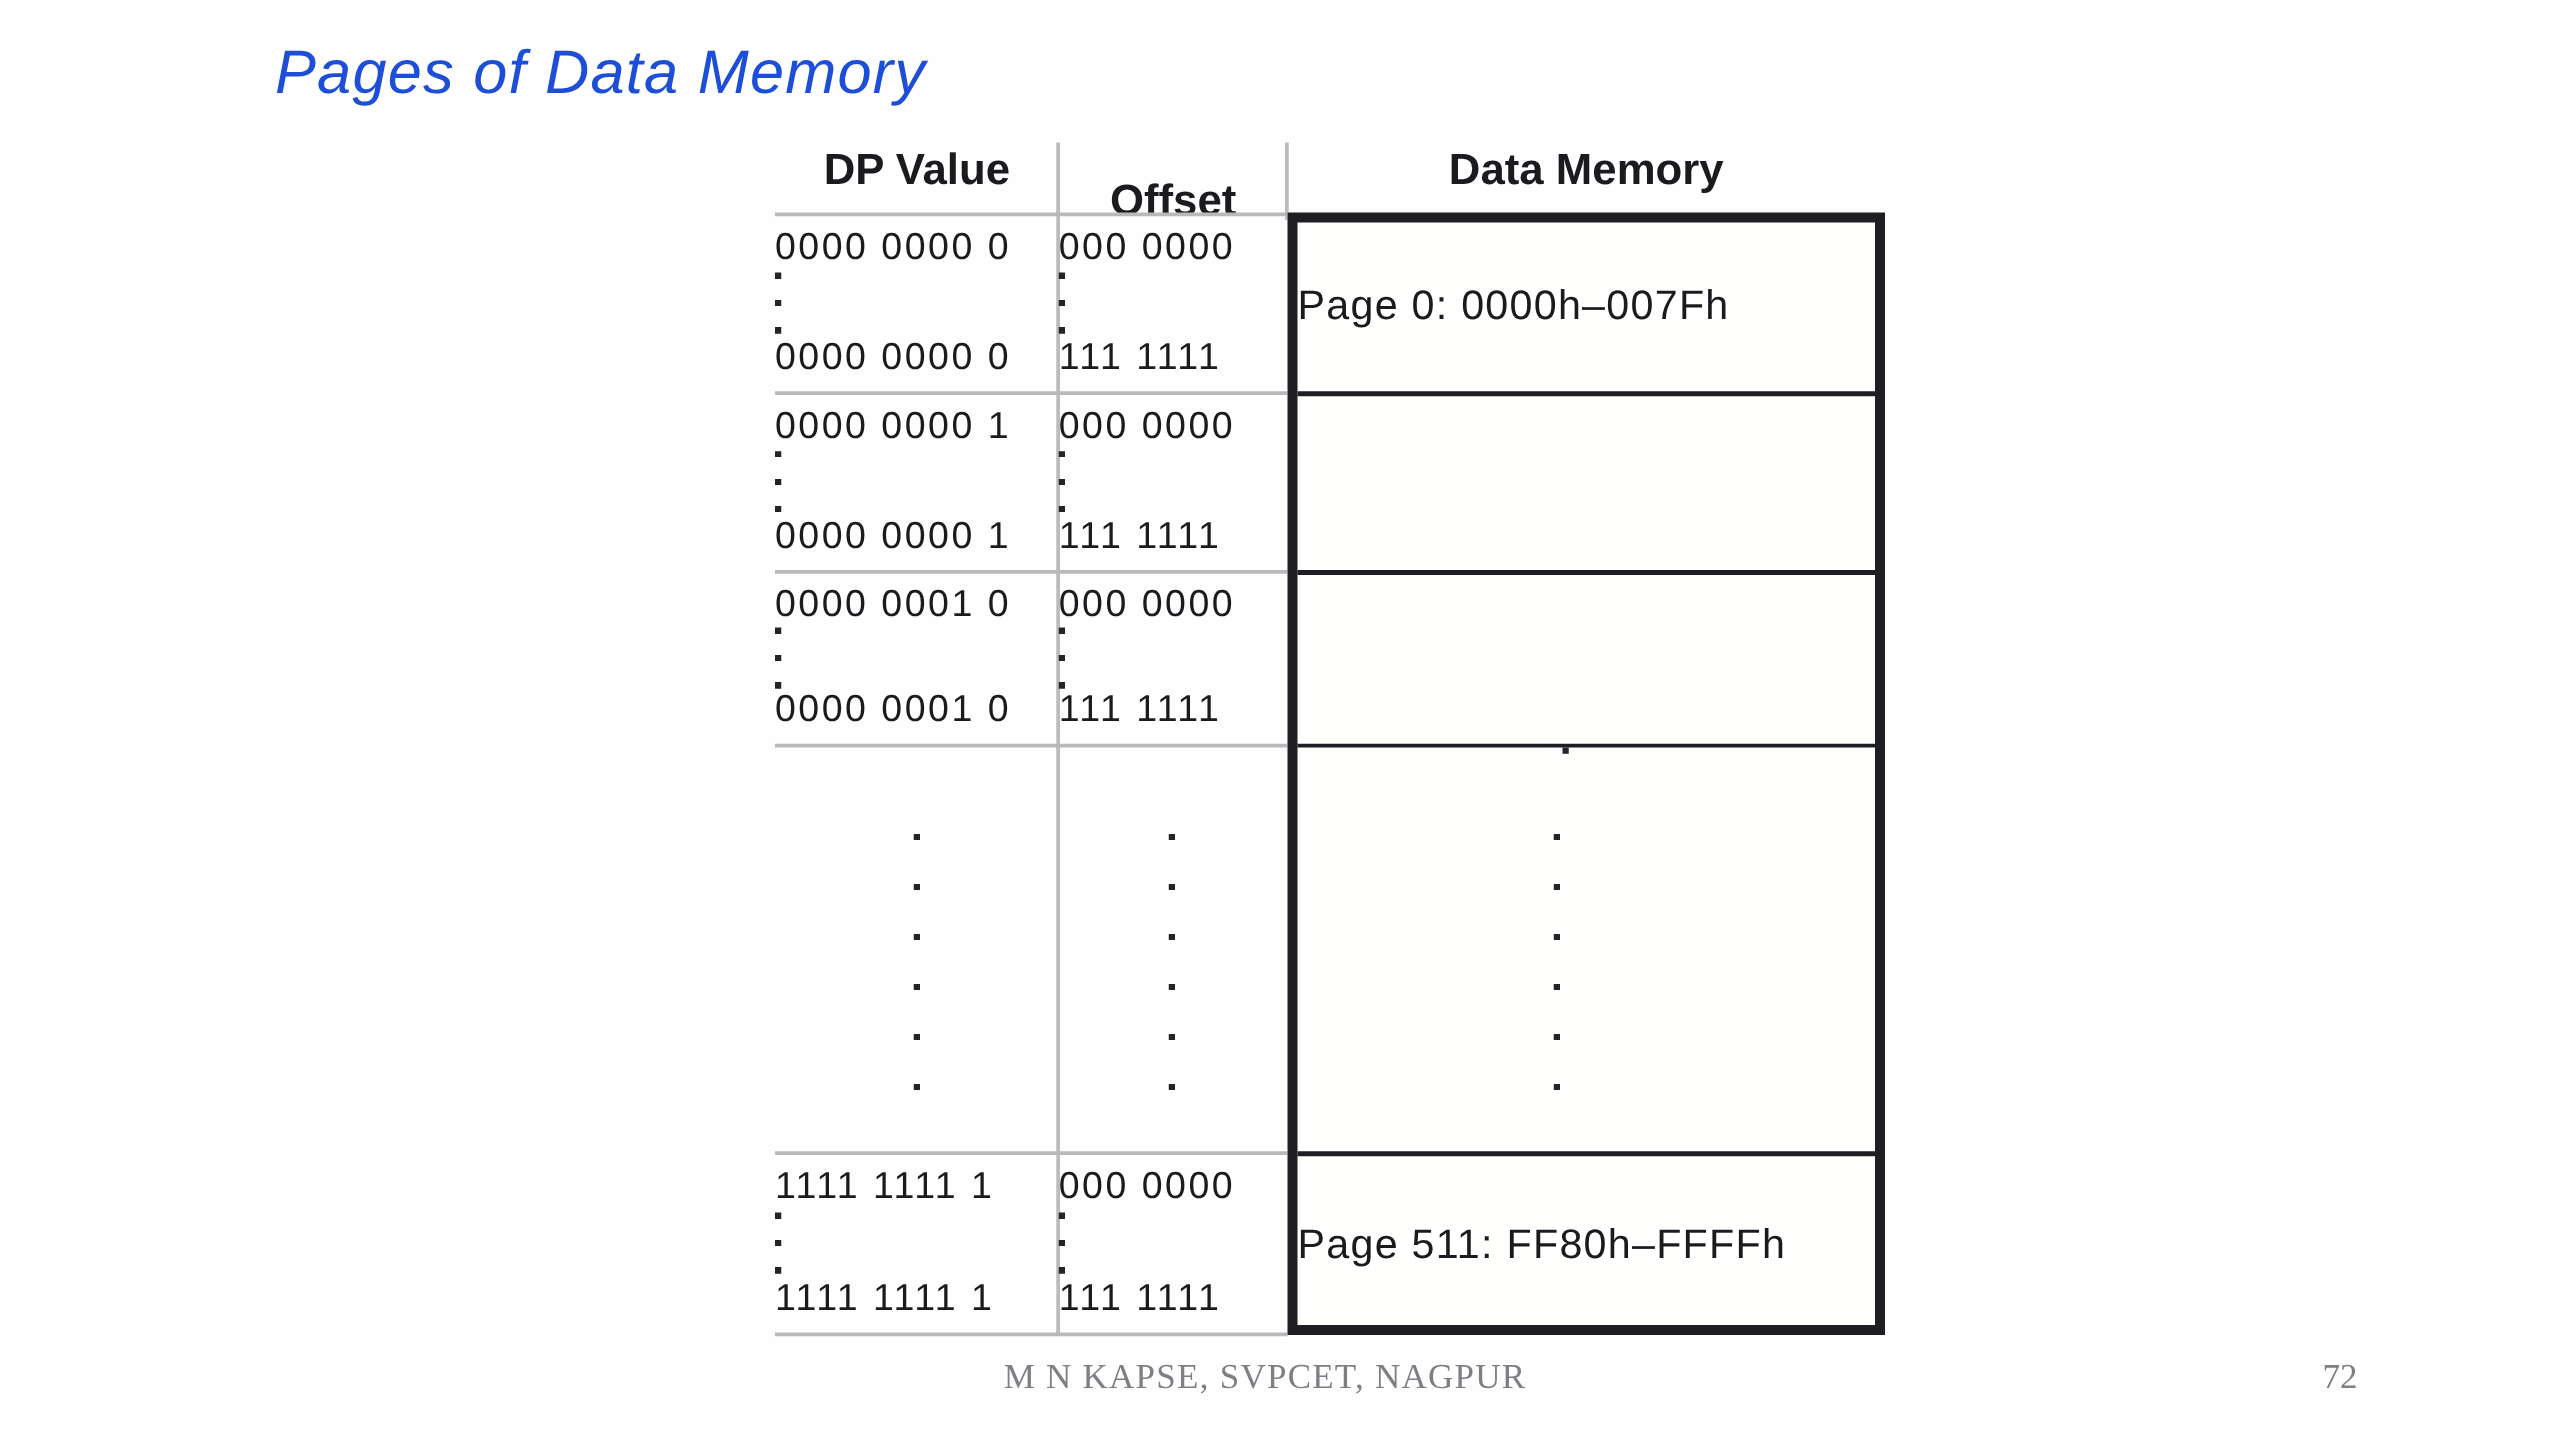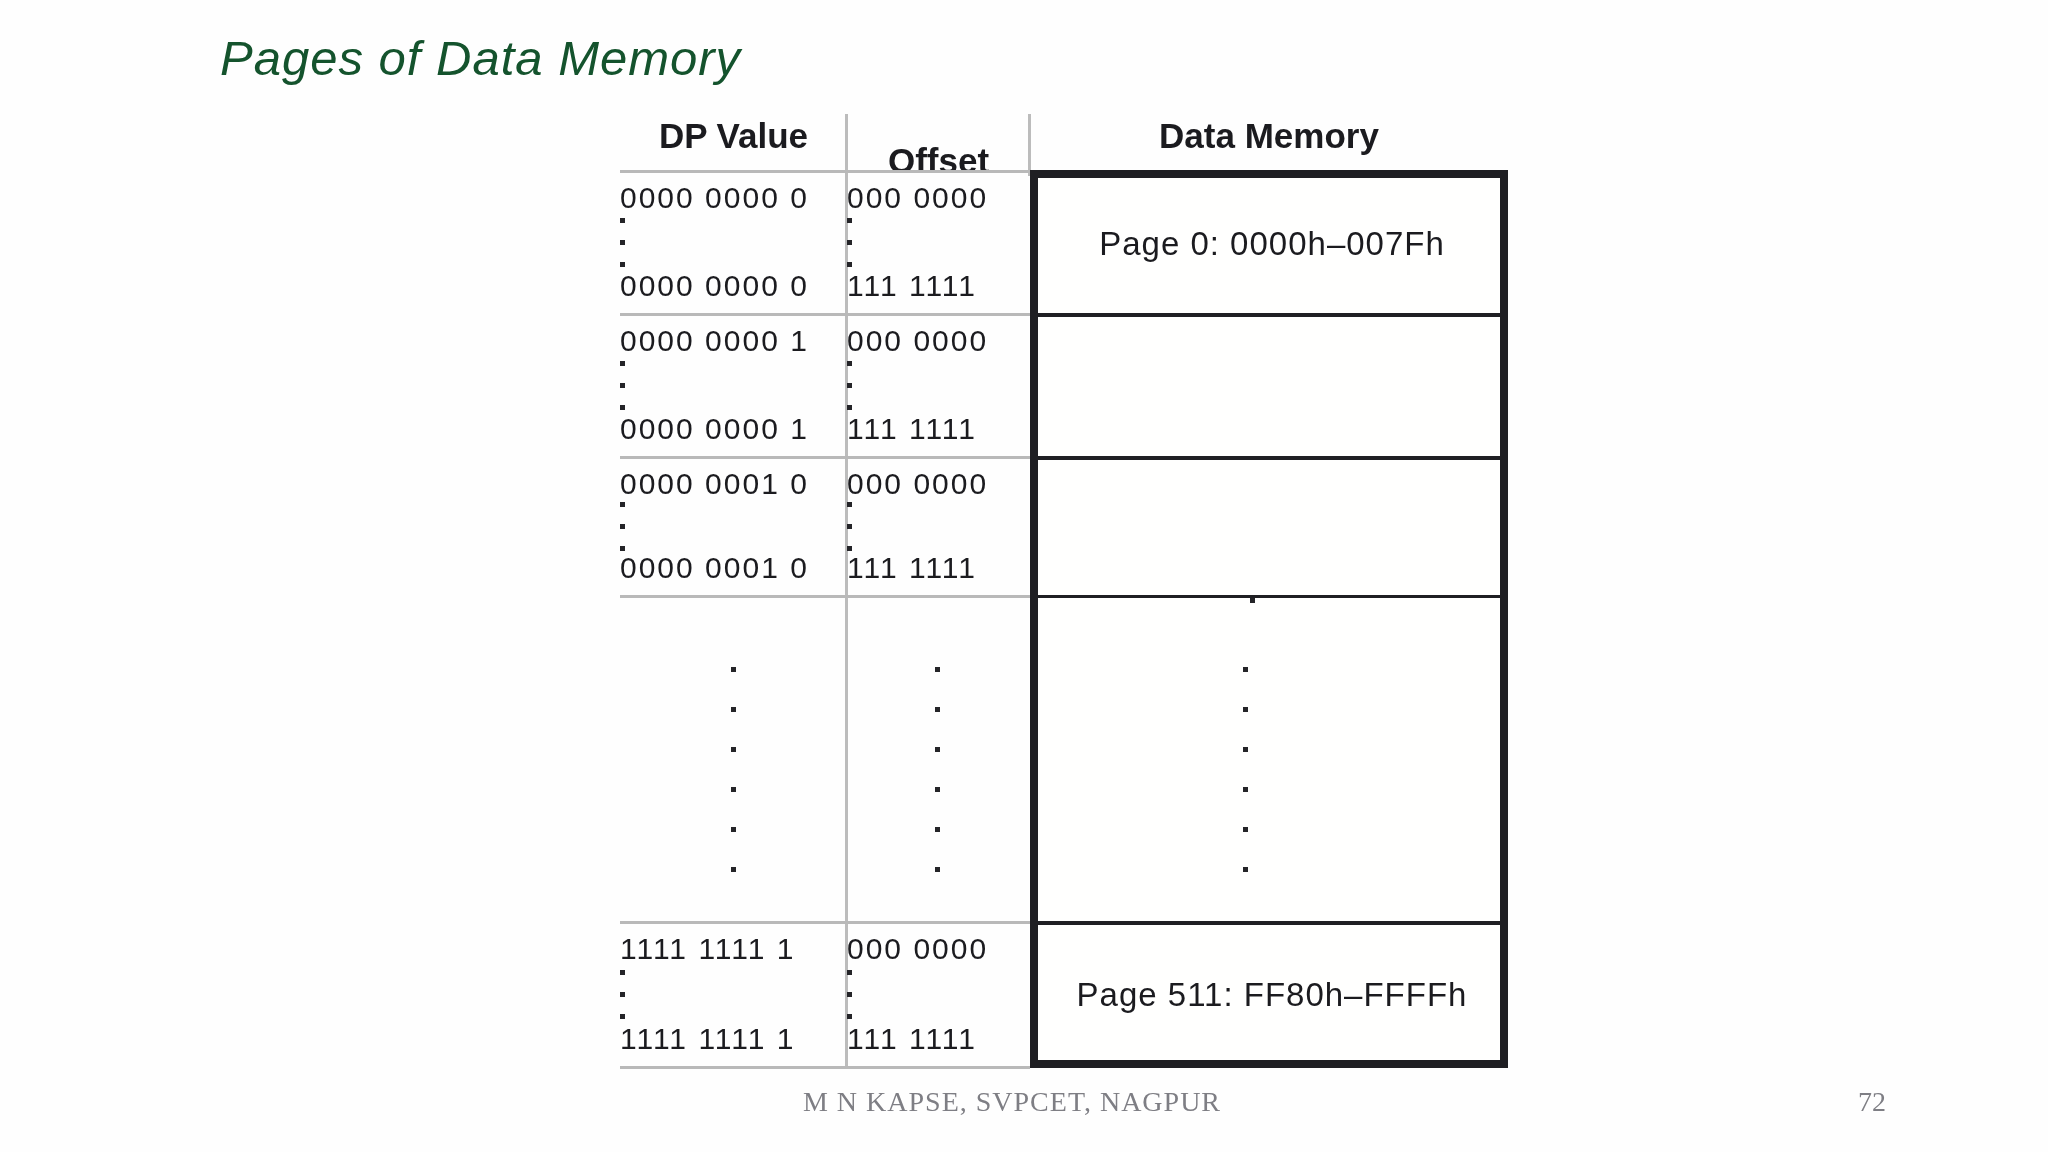--- a/index.html
+++ b/index.html
@@ -2,21 +2,21 @@
 <html><head>
 <meta charset="utf-8">
 <style>
   html,body{margin:0;padding:0;background:#ffffff;}
   .slide{
     position:relative;width:2048px;height:1152px;background:#fefefe;
     font-family:"Liberation Sans",sans-serif;color:#1b1b1f;overflow:hidden;
   }
   .title{
     position:absolute;left:220px;top:30px;margin:0;
-    font-size:49px;font-style:italic;font-weight:400;letter-spacing:1px;color:#14532d;
+    font-size:49px;font-style:italic;font-weight:400;letter-spacing:1px;color:#1d4ed8;
   }
   .hdr{
     position:absolute;top:110px;height:52px;line-height:52px;
     font-weight:bold;font-size:35px;text-align:center;color:#1b1b1f;
   }
   .hdr-dp{left:620px;width:227px;}
   .hdr-offset{left:847px;width:183px;margin-top:25px;}
   .hdr-mem{left:1030px;width:478px;}
   .vline{position:absolute;width:3px;background:#bcbcbc;}
   .v1{left:845px;top:114px;height:954px;}
@@ -35,21 +35,21 @@
   }
   .col-dp{left:620px;width:227px;}
   .col-off{left:847px;width:183px;}
   .r1{top:181px;height:122px;} .r2{top:324px;height:122px;}
   .r3{top:467px;height:118px;} .r4{top:932px;height:124px;}
   .vdots{
     width:5px;height:49px;
     background:repeating-linear-gradient(to bottom,#242428 0 5px,transparent 5px 22px);
   }
   .pagelabel{
-    position:absolute;left:1038px;width:468px;text-align:center;
+    position:absolute;left:1038px;width:468px;
     font-size:33px;letter-spacing:1px;color:#1b1b1f;line-height:40px;
   }
   .pl1{top:224px;} .pl2{top:367px;} .pl3{top:507px;} .pl4{top:975px;}
   .gapdots{
     position:absolute;top:667px;width:5px;height:205px;
     background:repeating-linear-gradient(to bottom,#242428 0 5px,transparent 5px 40px);
   }
   .g1{left:731px;} .g2{left:935px;} .g3{left:1243px;}
   .singledot{position:absolute;left:1250px;top:598px;width:5px;height:5px;background:#242428;}
   .footer-credit{

